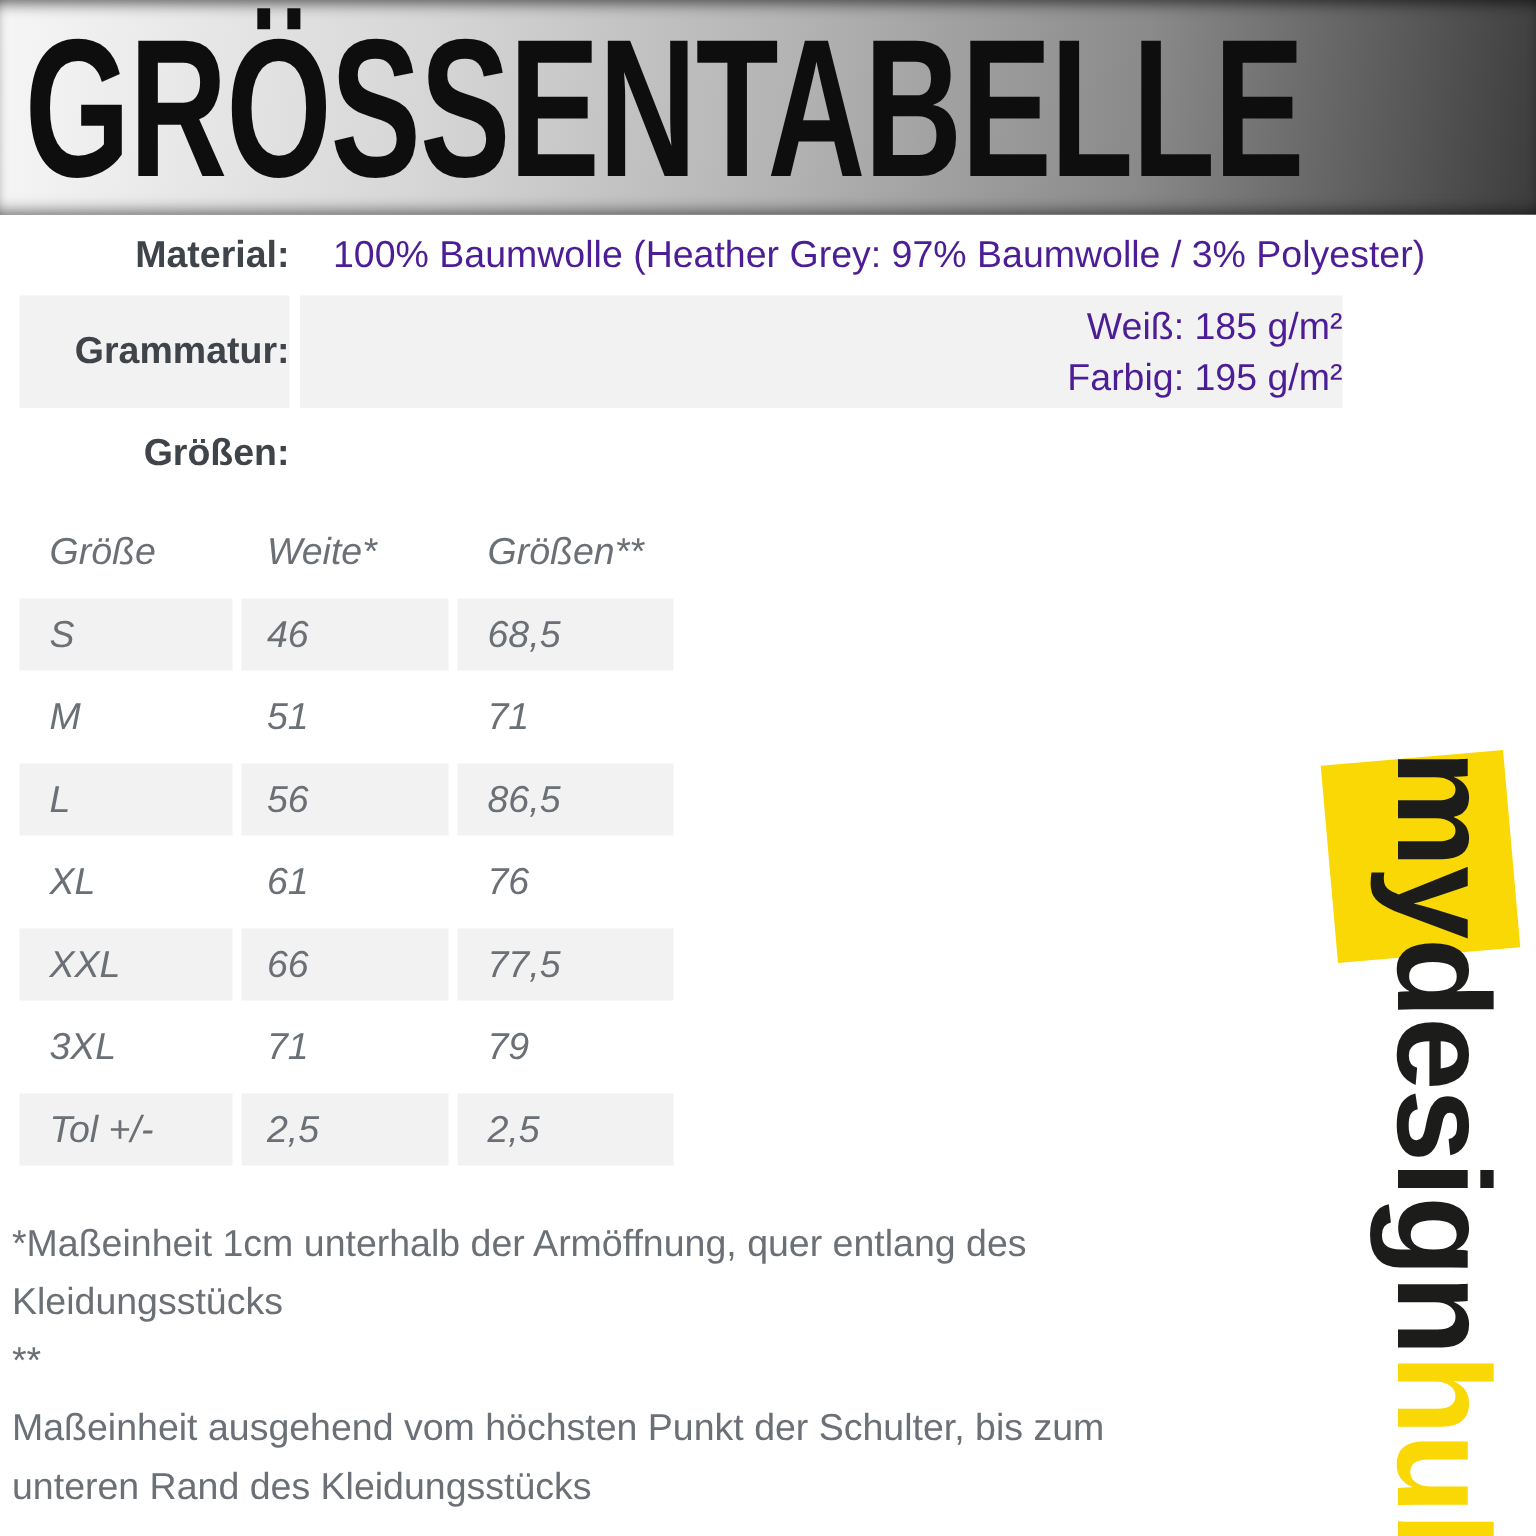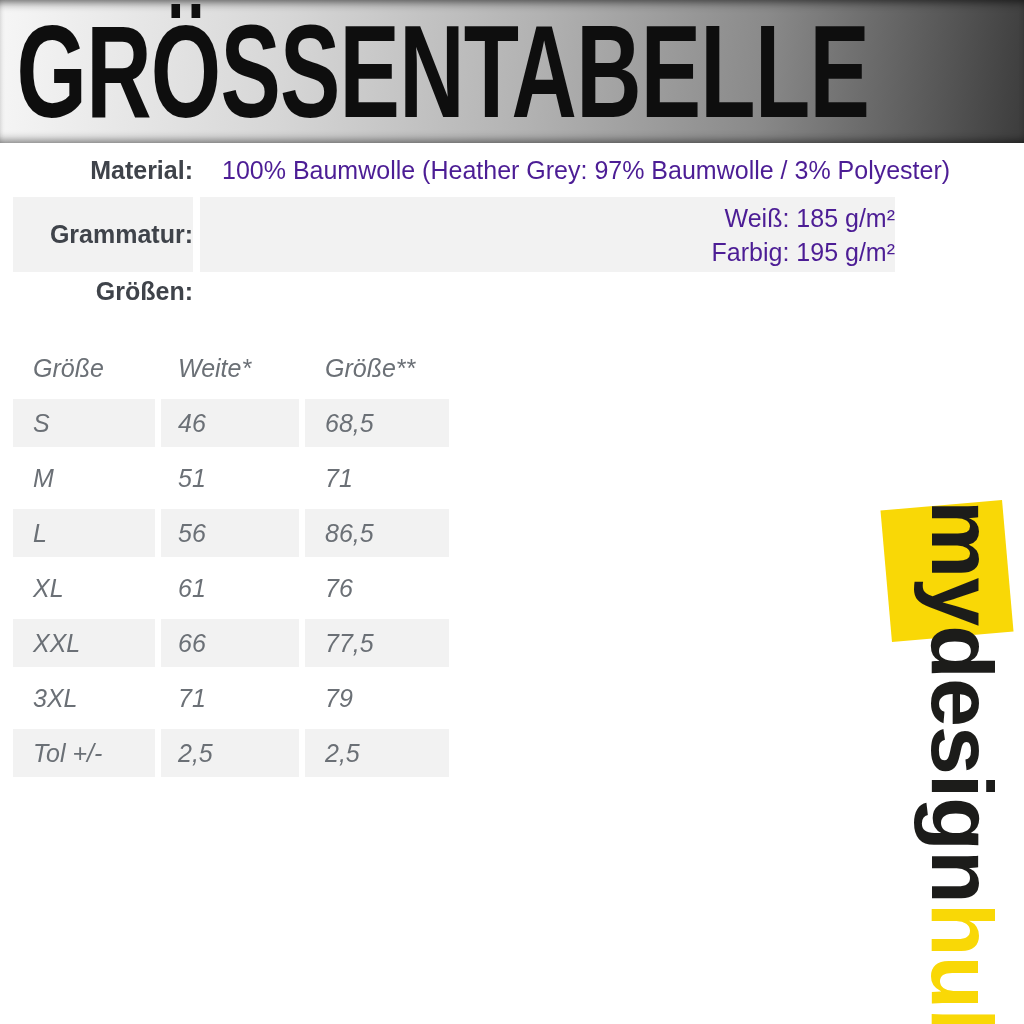--- a/index.html
+++ b/index.html
@@ -25,21 +25,21 @@
   .irow { display:flex;text-align:right; }
   .irow + .irow { margin-top:5px; }
   .icell { display:flex; flex-direction:column; justify-content:center; }
   .icell.lab { width:180px; padding-left:20px; font-weight:bold; font-size:25px; color:#3f434a; }
   .icell.val { margin-left:7px; padding-left:22px; font-size:25px; color:#4c1d95; }
   .row-material { height:44px; }
   .row-material .icell.val { width:auto; white-space:nowrap; }
   .row-grammatur { height:75px; margin-top:5px; }
   .row-grammatur .icell { background:#f2f2f2; }
   .row-grammatur .icell.val { width:695px; line-height:34px; }
-  .row-groessen { height:50px; margin-top:6px;flex-direction:column; }
+  .row-groessen { height:50px; margin-top:6px; }
 
   
   .size-table { position:absolute; top:345px; left:13px; }
   .trow { display:flex; height:48px; margin-top:7px; }
   .trow.head { height:47px; margin-top:0; }
   .tcell { display:flex; align-items:center; font-size:25px; color:#6b7076;font-style:italic; }
   .tcell.c1 { width:142px; padding-left:20px; }
   .tcell.c2 { width:138px; margin-left:6px; padding-left:17px; }
   .tcell.c3 { width:144px; margin-left:6px; padding-left:20px; }
   .trow.shaded .tcell { background:#f2f2f2; }
@@ -86,21 +86,21 @@
     </div>
     <div class="irow row-groessen">
       <div class="icell lab">Größen:</div>
     </div>
   </section>
 
   <section class="size-table">
     <div class="trow head">
       <div class="tcell c1">Größe</div>
       <div class="tcell c2">Weite*</div>
-      <div class="tcell c3">Größe**</div>
+      <div class="tcell c3">Größen**</div>
     </div>
     <div class="trow shaded">
       <div class="tcell c1">S</div>
       <div class="tcell c2">46</div>
       <div class="tcell c3">68,5</div>
     </div>
     <div class="trow">
       <div class="tcell c1">M</div>
       <div class="tcell c2">51</div>
       <div class="tcell c3">71</div>
@@ -125,19 +125,24 @@
       <div class="tcell c2">71</div>
       <div class="tcell c3">79</div>
     </div>
     <div class="trow shaded">
       <div class="tcell c1">Tol +/-</div>
       <div class="tcell c2">2,5</div>
       <div class="tcell c3">2,5</div>
     </div>
   </section>
 
+  <section class="footnotes">
+    <p class="note1">*Maßeinheit 1cm unterhalb der Armöffnung, quer entlang des Kleidungsstücks</p>
+    <p class="marker">**</p>
+    <p class="note2">Maßeinheit ausgehend vom höchsten Punkt der Schulter, bis zum unteren Rand des Kleidungsstücks</p>
+  </section>
 
   <div class="logo">
     <div class="logo-box" style="background: rgb(249, 216, 6);"></div>
     <div class="logo-text"><span>my</span><span>design</span><span class="logo-hub" style="color: rgb(249, 216, 6);">hub</span></div>
   </div>
 
 </div>
 
 </body></html>

